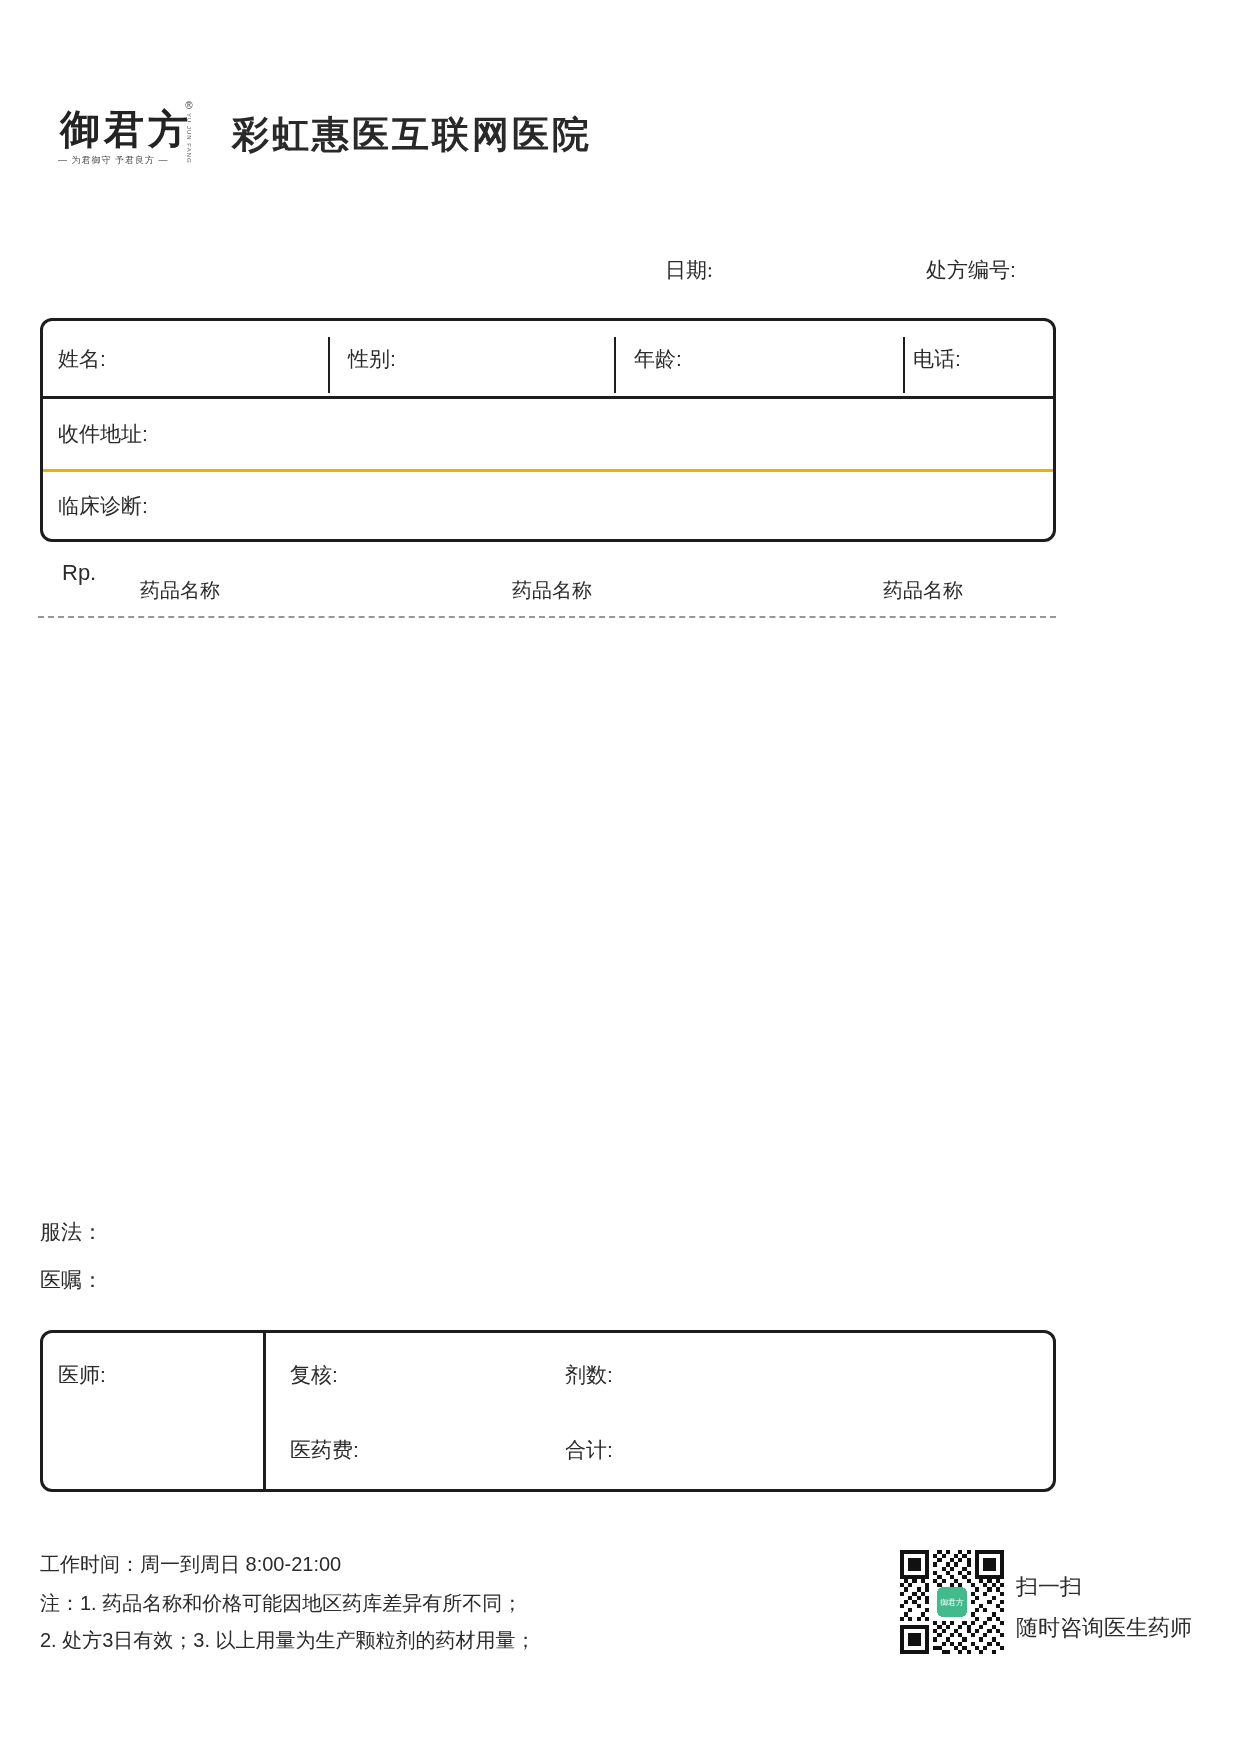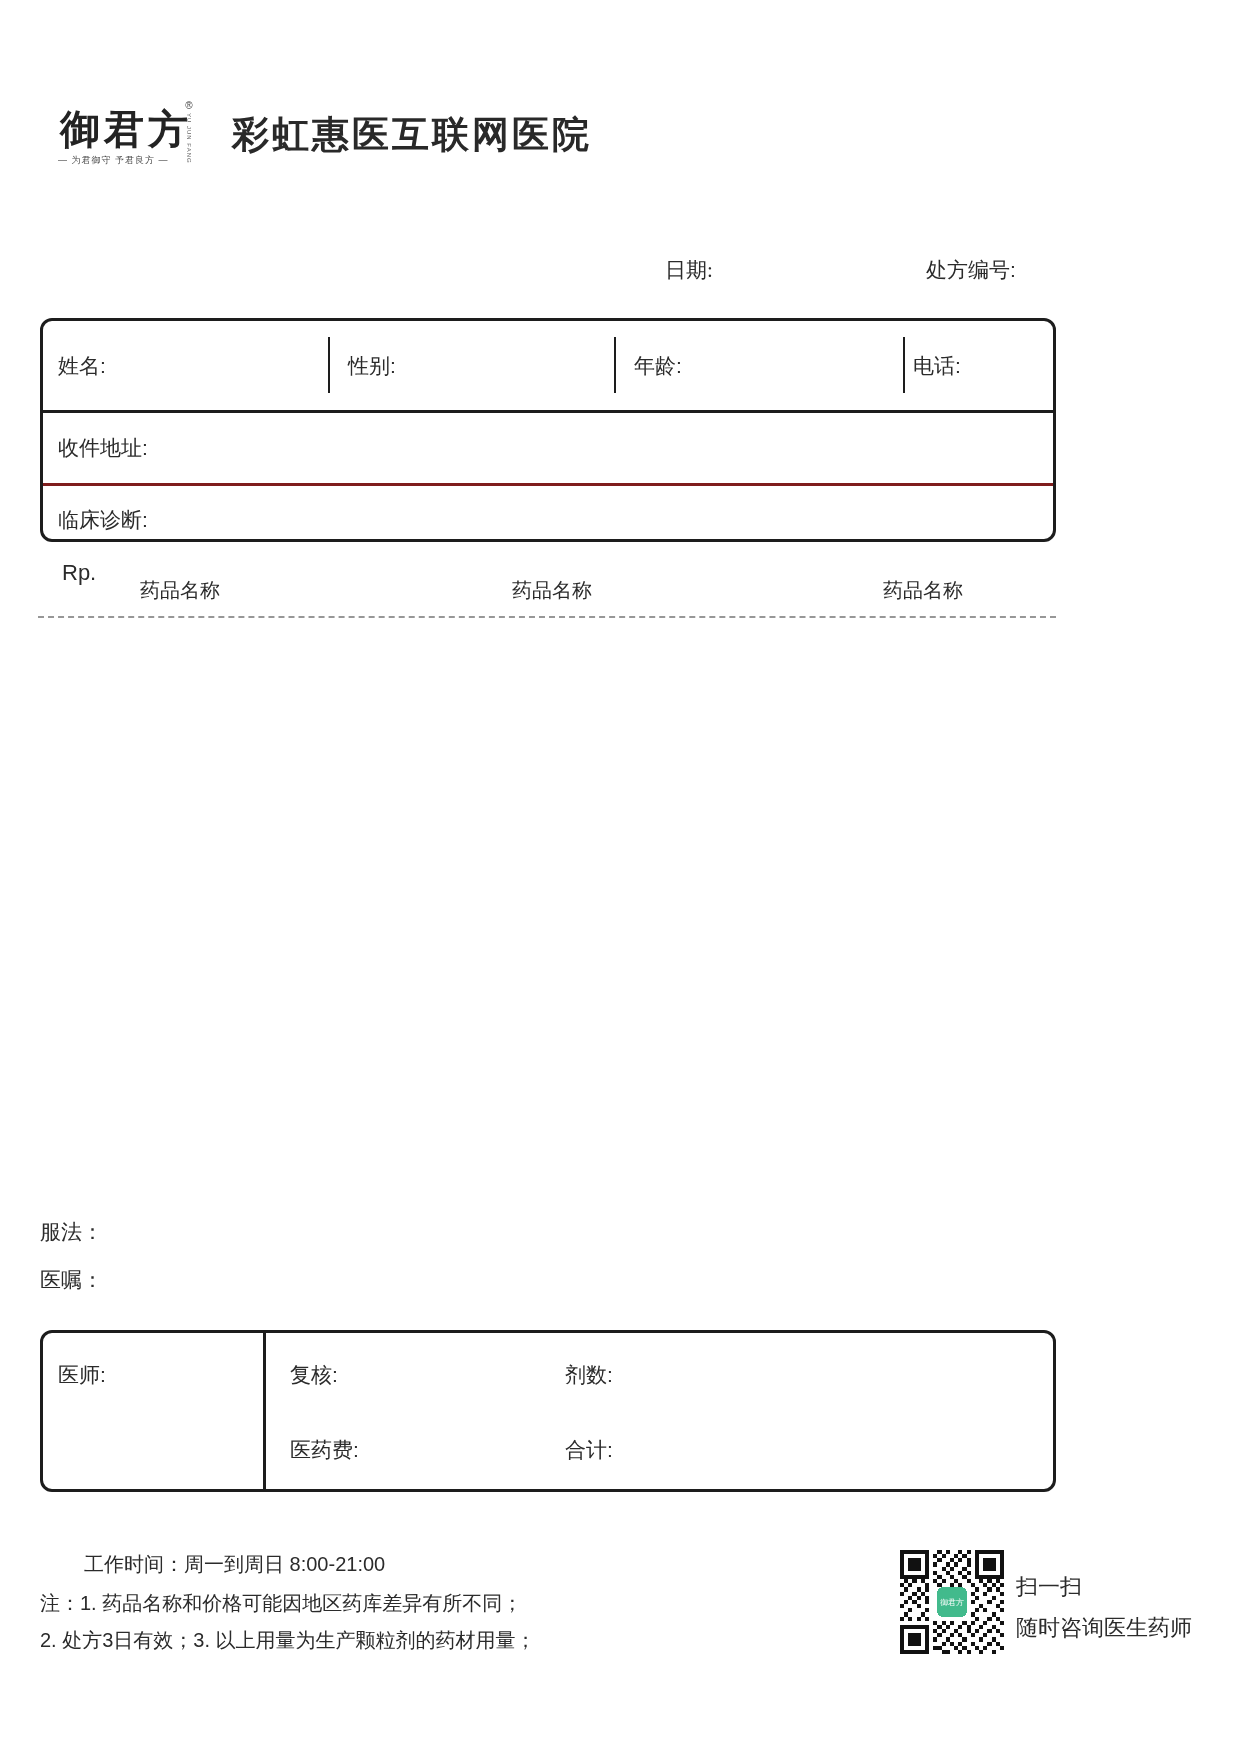--- a/index.html
+++ b/index.html
@@ -18,22 +18,22 @@
   .hospital{left:232px;top:110px;font-size:37px;font-weight:900;letter-spacing:3px;color:#292929;}
 
   
   .notice{left:38px;top:256px;font-size:21px;}
   .date-label{left:665px;top:256px;font-size:21px;font-family:Liberation Serif, serif;}
   .rxno-label{left:926px;top:256px;font-size:21px;}
 
   
   .patient-box{left:40px;top:318px;width:1016px;height:224px;
                border:3px solid #1d1d1d;border-radius:12px;}
-  .p-row1{position:relative;height:92px;border-bottom:3px solid #1d1d1d;}
-  .p-row2{position:relative;height:73px;border-bottom:3px solid #7f1d1d;}
+  .p-row1{position:relative;height:78px;border-bottom:3px solid #1d1d1d;}
+  .p-row2{position:relative;height:73px;border-bottom:3px solid #eab308;}
   .p-row3{position:relative;height:67px;}
   .p-lbl{position:absolute;top:50%;transform:translateY(-50%);font-size:21px;white-space:nowrap;}
   .vdiv{position:absolute;top:16px;height:56px;width:2px;background:#1d1d1d;}
   .lbl-name{left:15px;}  .lbl-gender{left:305px;} .lbl-age{left:591px;} .lbl-phone{left:870px;}
   .vd1{left:285px;} .vd2{left:571px;} .vd3{left:860px;}
 
   
   .rp-label{left:62px;top:560px;font-size:22px;}
   .drug-h1{left:140px;top:577px;font-size:20px;}
   .drug-h2{left:512px;top:577px;font-size:20px;}
@@ -49,21 +49,21 @@
             border:3px solid #1d1d1d;border-radius:12px;}
   .sign-div{position:absolute;left:220px;top:0;height:100%;width:2.5px;background:#1d1d1d;}
   .s-lbl{position:absolute;font-size:21px;white-space:nowrap;}
   .lbl-physician{left:15px;top:28px;}
   .lbl-review{left:247px;top:28px;}
   .lbl-doses{left:522px;top:28px;}
   .lbl-fee{left:247px;top:103px;}
   .lbl-total{left:522px;top:103px;}
 
   
-  .hours{left:40px;top:1551px;font-size:20px;margin-left:44px;}
+  .hours{left:40px;top:1551px;font-size:20px;}
   .note1{left:40px;top:1590px;font-size:20px;}
   .note2{left:40px;top:1627px;font-size:20px;}
 
   
   .qr{left:900px;top:1550px;width:104px;height:104px;}
   .qr svg{width:104px;height:104px;display:block;}
   .scan1{left:1016px;top:1572px;font-size:22px;}
   .scan2{left:1016px;top:1613px;font-size:22px;}
 </style>
 </head>

